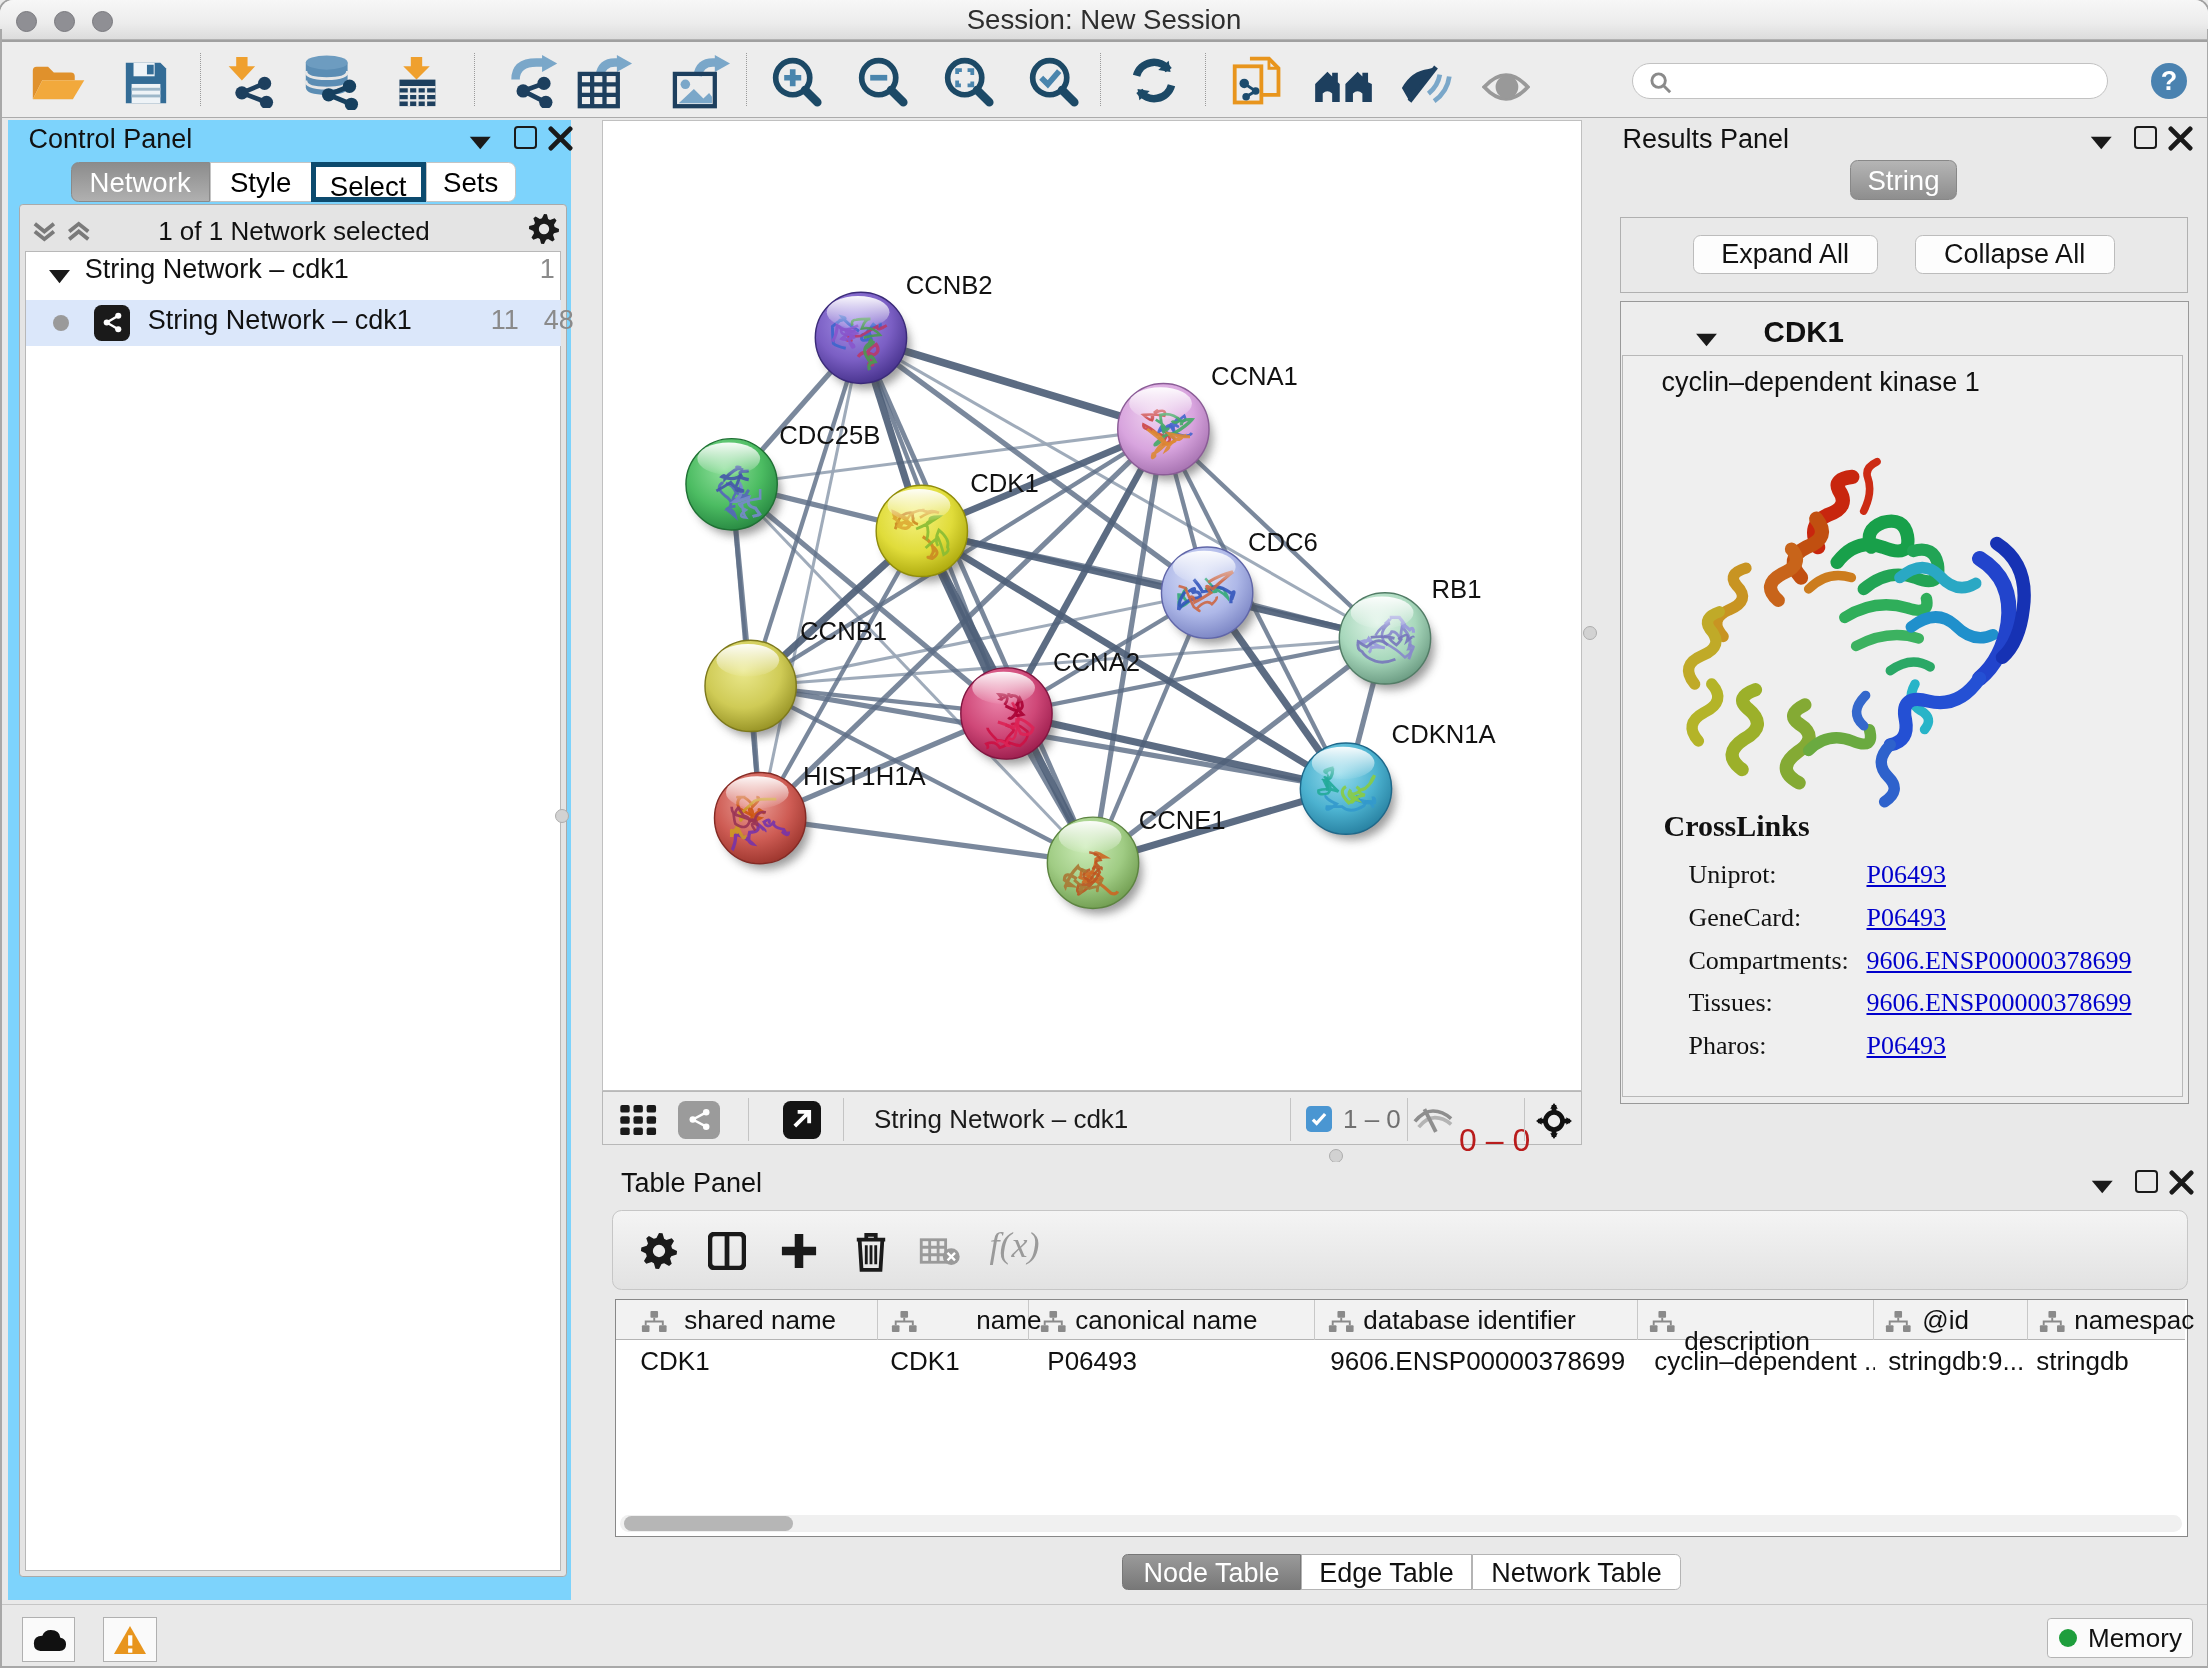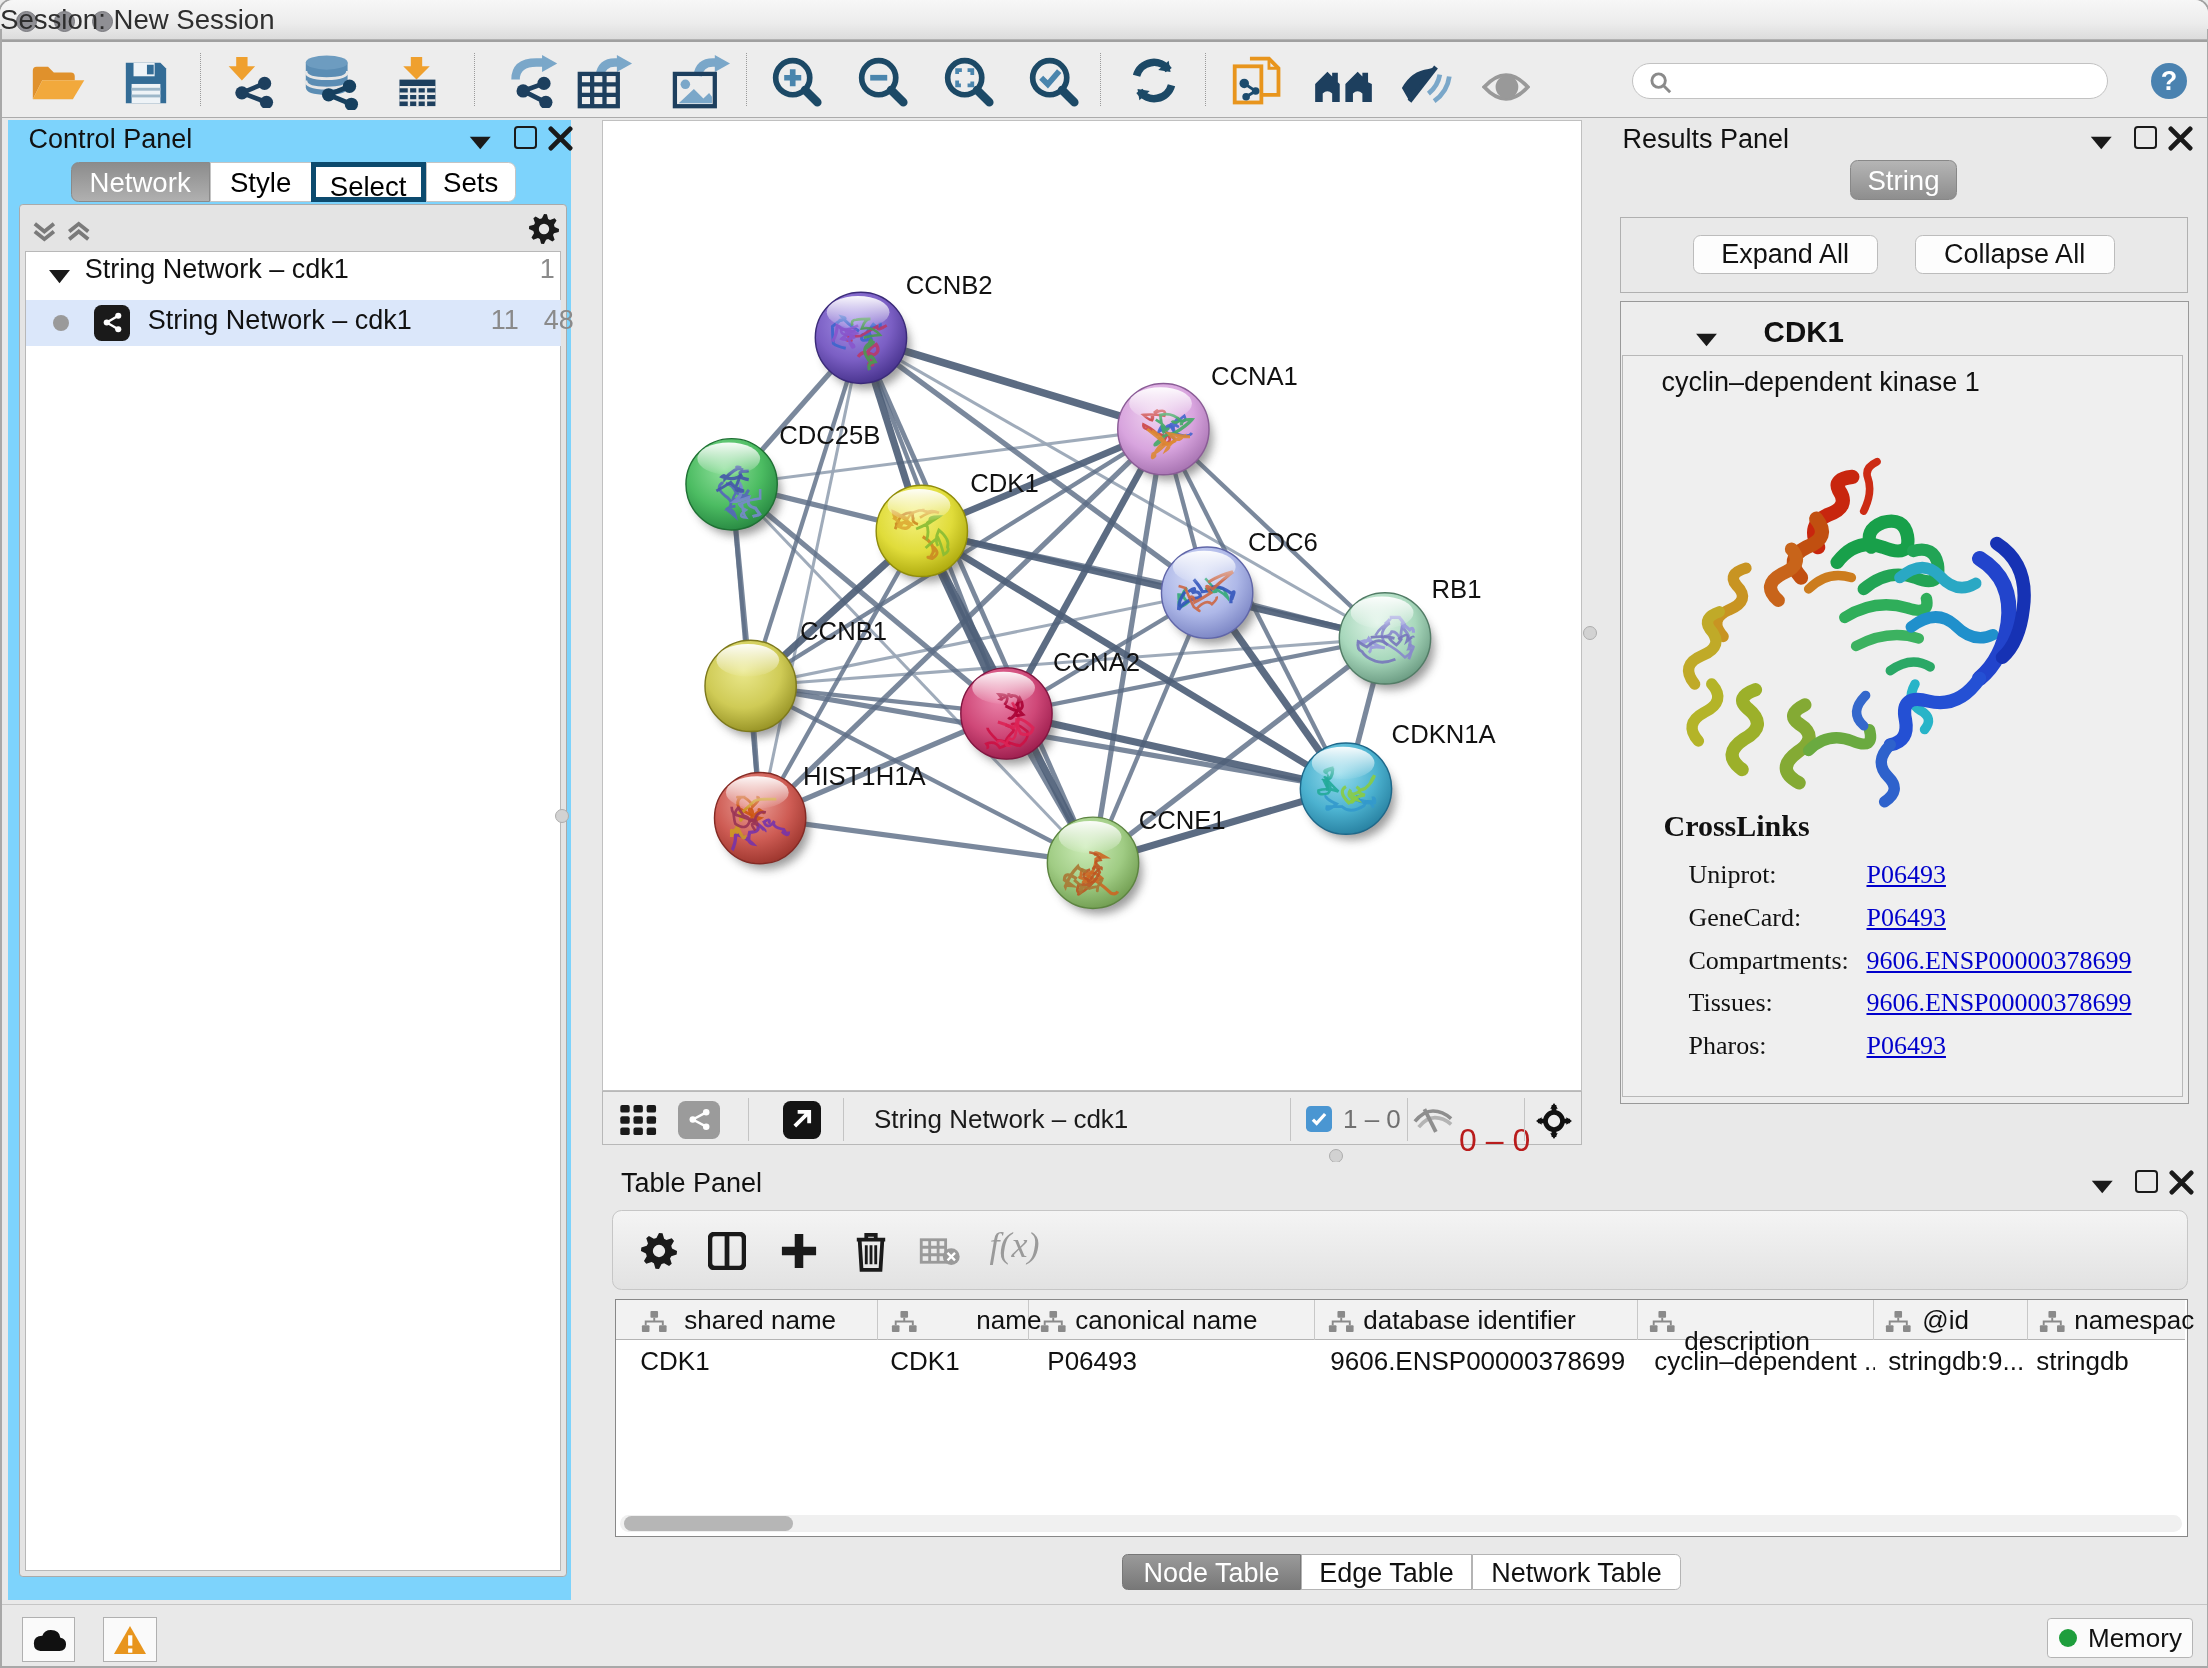--- a/index.html
+++ b/index.html
@@ -10,21 +10,21 @@
 .hdr { font-size:26px; color:#111; }
 .cell { font-size:26px; color:#111; }
 </style>
 </head>
 <body>
 
 <div class="abs" style="left:0;top:0;width:2208px;height:40px;background:linear-gradient(180deg,#f7f7f7 0%,#ececec 60%,#dcdcdc 100%);border-bottom:1.9px solid #b2b2b2;border-radius:13.3px 13.3px 0 0;box-shadow:0 0 0 1.9px #a0a0a0;">
   <div class="abs" style="left:16px;top:10.5px;width:21px;height:21px;border-radius:50%;background:#8f8f94;border:1px solid #79797e;"></div>
   <div class="abs" style="left:54px;top:10.5px;width:21px;height:21px;border-radius:50%;background:#8f8f94;border:1px solid #79797e;"></div>
   <div class="abs" style="left:92px;top:10.5px;width:21px;height:21px;border-radius:50%;background:#8f8f94;border:1px solid #79797e;"></div>
-  <div class="abs" style="left:0;top:3.8px;width:2208px;text-align:left;font-size:27.6px;color:#2e2e2e;">Session: New Session</div>
+  <div class="abs" style="left:0;top:3.8px;width:2208px;text-align:center;font-size:27.6px;color:#2e2e2e;">Session: New Session</div>
 </div>
 
 <div class="abs" style="left:0;top:42px;width:2208px;height:76px;background:#ededed;border-bottom:1.9px solid #ababab;">
 
   <div class="abs" style="left:200px;top:11.4px;height:53px;border-left:1.9px dotted #9a9a9a;"></div>
   <div class="abs" style="left:474px;top:11.4px;height:53px;border-left:1.9px dotted #9a9a9a;"></div>
   <div class="abs" style="left:746px;top:11.4px;height:53px;border-left:1.9px dotted #9a9a9a;"></div>
   <div class="abs" style="left:1100px;top:11.4px;height:53px;border-left:1.9px dotted #9a9a9a;"></div>
   <div class="abs" style="left:1205px;top:11.4px;height:53px;border-left:1.9px dotted #9a9a9a;"></div>
   <svg class="abs" style="left:28.5px;top:19px" width="61" height="44" viewBox="0 0 64 46">
@@ -175,20 +175,21 @@
   <div class="abs" style="left:418px;top:42px;width:90px;height:40px;background:#fff;border:1px solid #c4c4c4;border-radius:0 7.6px 7.6px 0;color:#000;font-size:27.6px;text-align:center;line-height:40px;">Sets</div>
 
   <div class="abs" style="left:11.4px;top:84px;width:548px;height:1373px;border:1.9px solid #aaaaaa;background:#e4e4e4;border-radius:3.8px;">
 
     <svg class="abs" style="left:11.4px;top:13.3px" width="105" height="27" viewBox="0 0 110 28">
       <g stroke="#7a7a7a" stroke-width="4" fill="none">
         <path d="M4 6 L14 14 L24 6 M4 14 L14 22 L24 14"></path>
         <path d="M40 14 L50 6 L60 14 M40 22 L50 14 L60 22"></path>
       </g>
     </svg>
+    <div class="abs" style="left:0;top:11.4px;width:548px;text-align:center;font-size:26px;color:#111;">1 of 1 Network selected</div>
     <svg class="abs" style="left:508px;top:7.6px" width="32" height="32" viewBox="0 0 34 34">
       <path d="M17.0 1.0 L20.1 1.3 L21.4 6.4 L23.4 7.4 L28.3 5.7 L30.3 8.1 L27.6 12.6 L28.3 14.8 L33.0 17.0 L32.7 20.1 L27.6 21.4 L26.6 23.4 L28.3 28.3 L25.9 30.3 L21.4 27.6 L19.2 28.3 L17.0 33.0 L13.9 32.7 L12.6 27.6 L10.6 26.6 L5.7 28.3 L3.7 25.9 L6.4 21.4 L5.7 19.2 L1.0 17.0 L1.3 13.9 L6.4 12.6 L7.4 10.6 L5.7 5.7 L8.1 3.7 L12.6 6.4 L14.8 5.7 L17.0 1.0 Z M22.5 17.0 A5.5 5.5 0 1 0 11.5 17.0 A5.5 5.5 0 1 0 22.5 17.0 Z" fill="#1a1a1a" fill-rule="evenodd"></path>
     </svg>
 
     <div class="abs" style="left:4.8px;top:46px;width:536px;height:1320px;background:#ffffff;border:1px solid #b8b8b8;">
       <svg class="abs" style="left:21px;top:16px" width="25" height="19" viewBox="0 0 26 20">
           <path d="M2 2 L24 2 L13 16 Z" fill="#1a1a1a"></path>
         </svg>
       <div class="abs" style="left:59px;top:1.9px;font-size:27px;color:#111;">String Network – cdk1</div>
       <div class="abs" style="left:0px;top:1.9px;width:529px;text-align:right;font-size:27px;color:#8a8a8a;">1</div>

